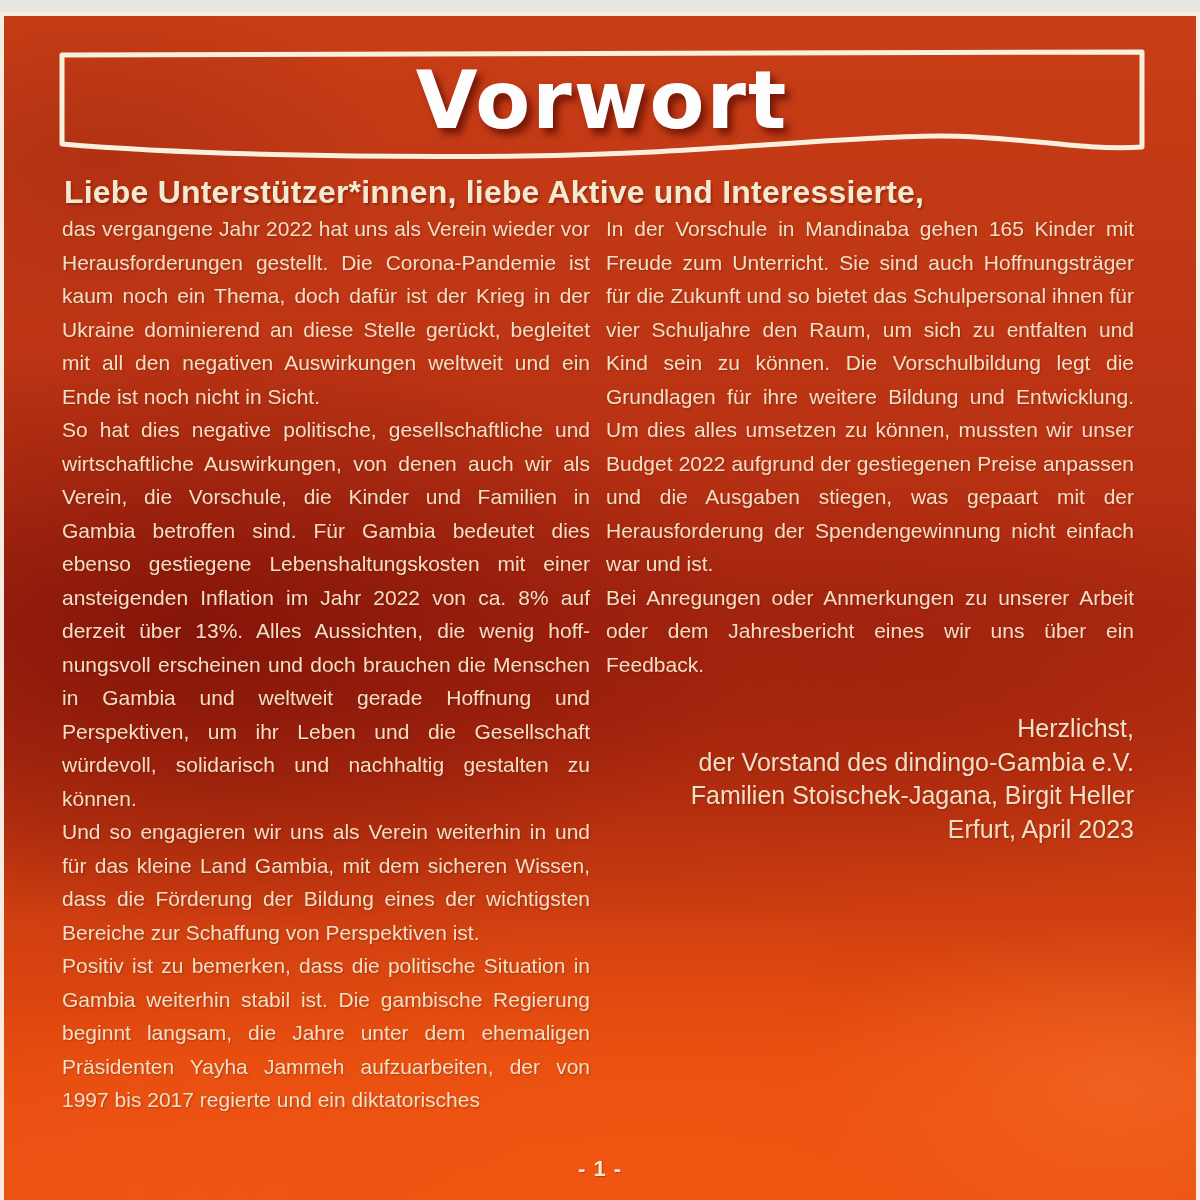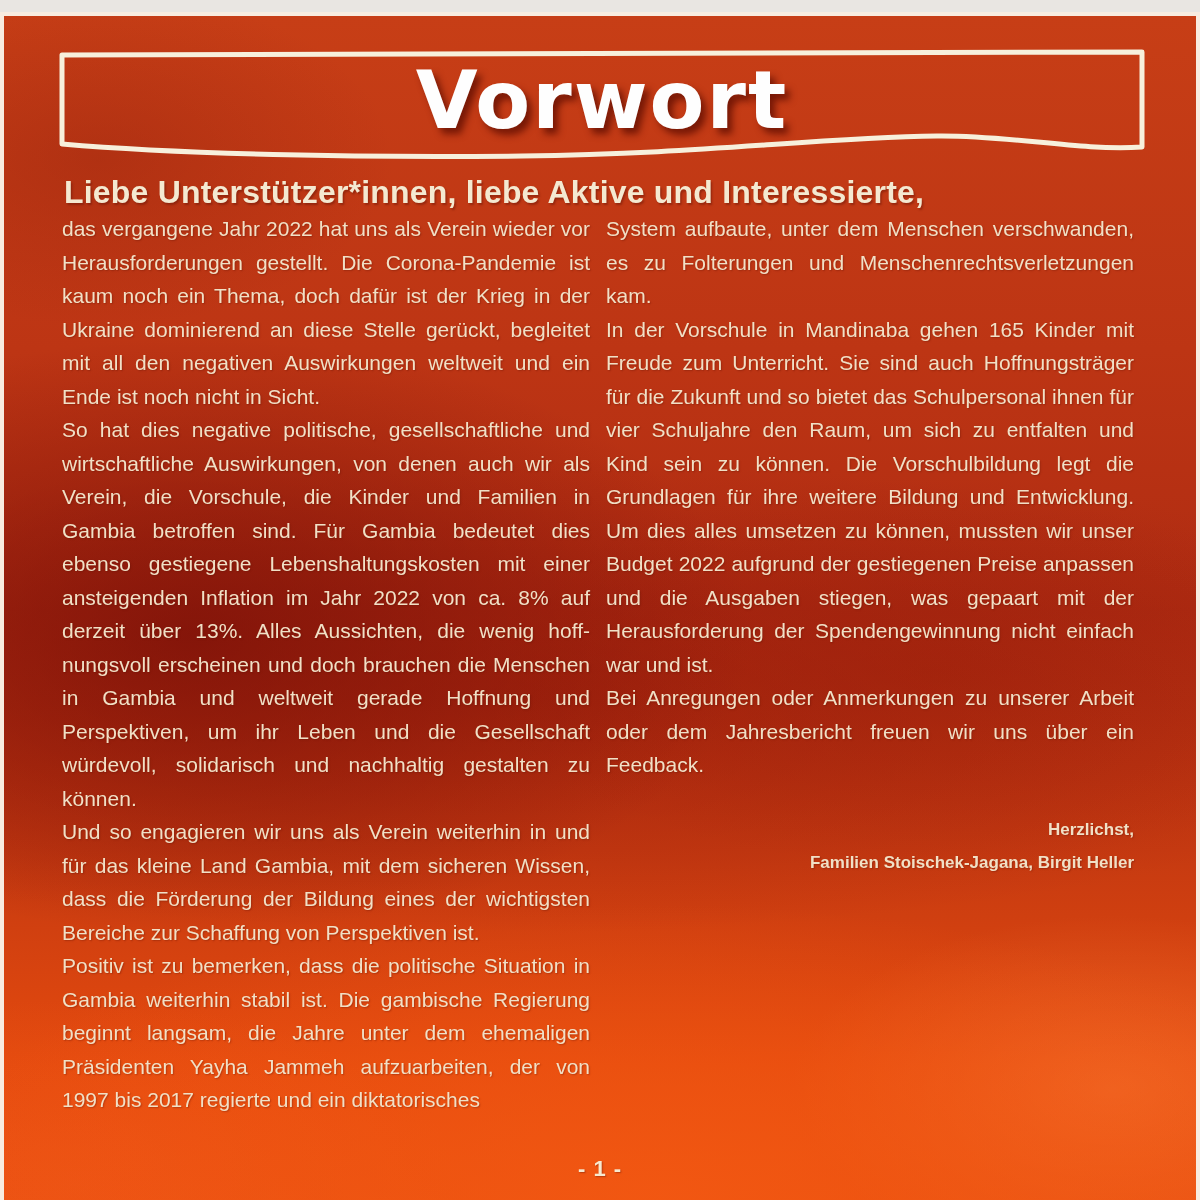--- a/index.html
+++ b/index.html
@@ -58,23 +58,22 @@
     font-size: 21px;
     line-height: 33.5px;
     color: #f1e0c6;
     hyphens: manual;
     text-shadow: 1px 1px 1.5px rgba(95,18,5,0.35);
   }
 
   
   .signature { margin-top: 31px; text-align: right; }
   .signature div {
-    font-size: 17px; line-height: 33.5px; color: #f1e0c6;
+    font-size: 25px; line-height: 33.5px; color: #f1e0c6;
     text-shadow: 1px 1px 1.5px rgba(95,18,5,0.35);
-    font-weight: bold;
   }
 
   
   .footer {
     position: absolute; left: 0; top: 1140px; width: 100%;
     text-align: center;
     font-size: 22px; font-weight: bold; color: #f6e9d0;
     letter-spacing: 1px;
     text-shadow: 1px 1px 1.5px rgba(95,18,5,0.4);
   }
@@ -99,27 +98,28 @@
   <div class="columns">
 
     <div class="col">
       <p>das vergangene Jahr 2022 hat uns als Verein wieder vor Herausforderungen gestellt. Die Corona-Pande­mie ist kaum noch ein Thema, doch dafür ist der Krieg in der Ukraine dominierend an diese Stelle ge­rückt, begleitet mit all den negativen Auswirkungen weltweit und ein Ende ist noch nicht in Sicht.</p>
       <p>So hat dies negative politische, gesellschaftliche und wirtschaftliche Auswirkungen, von denen auch wir als Verein, die Vorschule, die Kinder und Familien in Gambia betroffen sind. Für Gambia bedeutet dies ebenso gestiegene Lebenshaltungskosten mit einer ansteigenden Inflation im Jahr 2022 von ca. 8% auf derzeit über 13%. Alles Aussichten, die wenig hoff­nungsvoll erscheinen und doch brauchen die Men­schen in Gambia und weltweit gerade Hoffnung und Perspektiven, um ihr Leben und die Gesellschaft würdevoll, solidarisch und nachhaltig gestalten zu können.</p>
       <p>Und so engagieren wir uns als Verein weiterhin in und für das kleine Land Gambia, mit dem sicheren Wissen, dass die Förderung der Bildung eines der wichtigsten Bereiche zur Schaffung von Perspekti­ven ist.</p>
       <p>Positiv ist zu bemerken, dass die politische Situation in Gambia weiterhin stabil ist. Die gambische Regie­rung beginnt langsam, die Jahre unter dem ehema­ligen Präsidenten Yayha Jammeh aufzuarbeiten, der von 1997 bis 2017 regierte und ein diktatorisches</p>
     </div>
 
     <div class="col">
-      <p>System aufbaute, unter dem Menschen verschwan­den, es zu Folterungen und Menschenrechtsverlet­zungen kam.</p>
       <p>In der Vorschule in Mandinaba gehen 165 Kinder mit Freude zum Unterricht. Sie sind auch Hoff­nungsträger für die Zukunft und so bietet das Schul­personal ihnen für vier Schuljahre den Raum, um sich zu entfalten und Kind sein zu können. Die Vor­schulbildung legt die Grundlagen für ihre weitere Bildung und Entwicklung. Um dies alles umsetzen zu können, mussten wir unser Budget 2022 auf­grund der gestiegenen Preise anpassen und die Ausgaben stiegen, was gepaart mit der Herausfor­derung der Spendengewinnung nicht einfach war und ist.</p>
-      <p>Bei Anregungen oder Anmerkungen zu unserer Arbeit oder dem Jahresbericht freuen wir uns über ein Feedback.</p>
+      <p>Bei Anregungen oder Anmerkungen zu unserer Arbeit oder dem Jahresbericht eines wir uns über ein Feedback.</p>
 
       <div class="signature">
         <div>Herzlichst,</div>
+        <div>der Vorstand des dindingo-Gambia e.V.</div>
         <div>Familien Stoischek-Jagana, Birgit Heller</div>
+        <div>Erfurt, April 2023</div>
       </div>
     </div>
 
   </div>
 
   <div class="footer">- 1 -</div>
 
 </div>
 
 </body></html>

